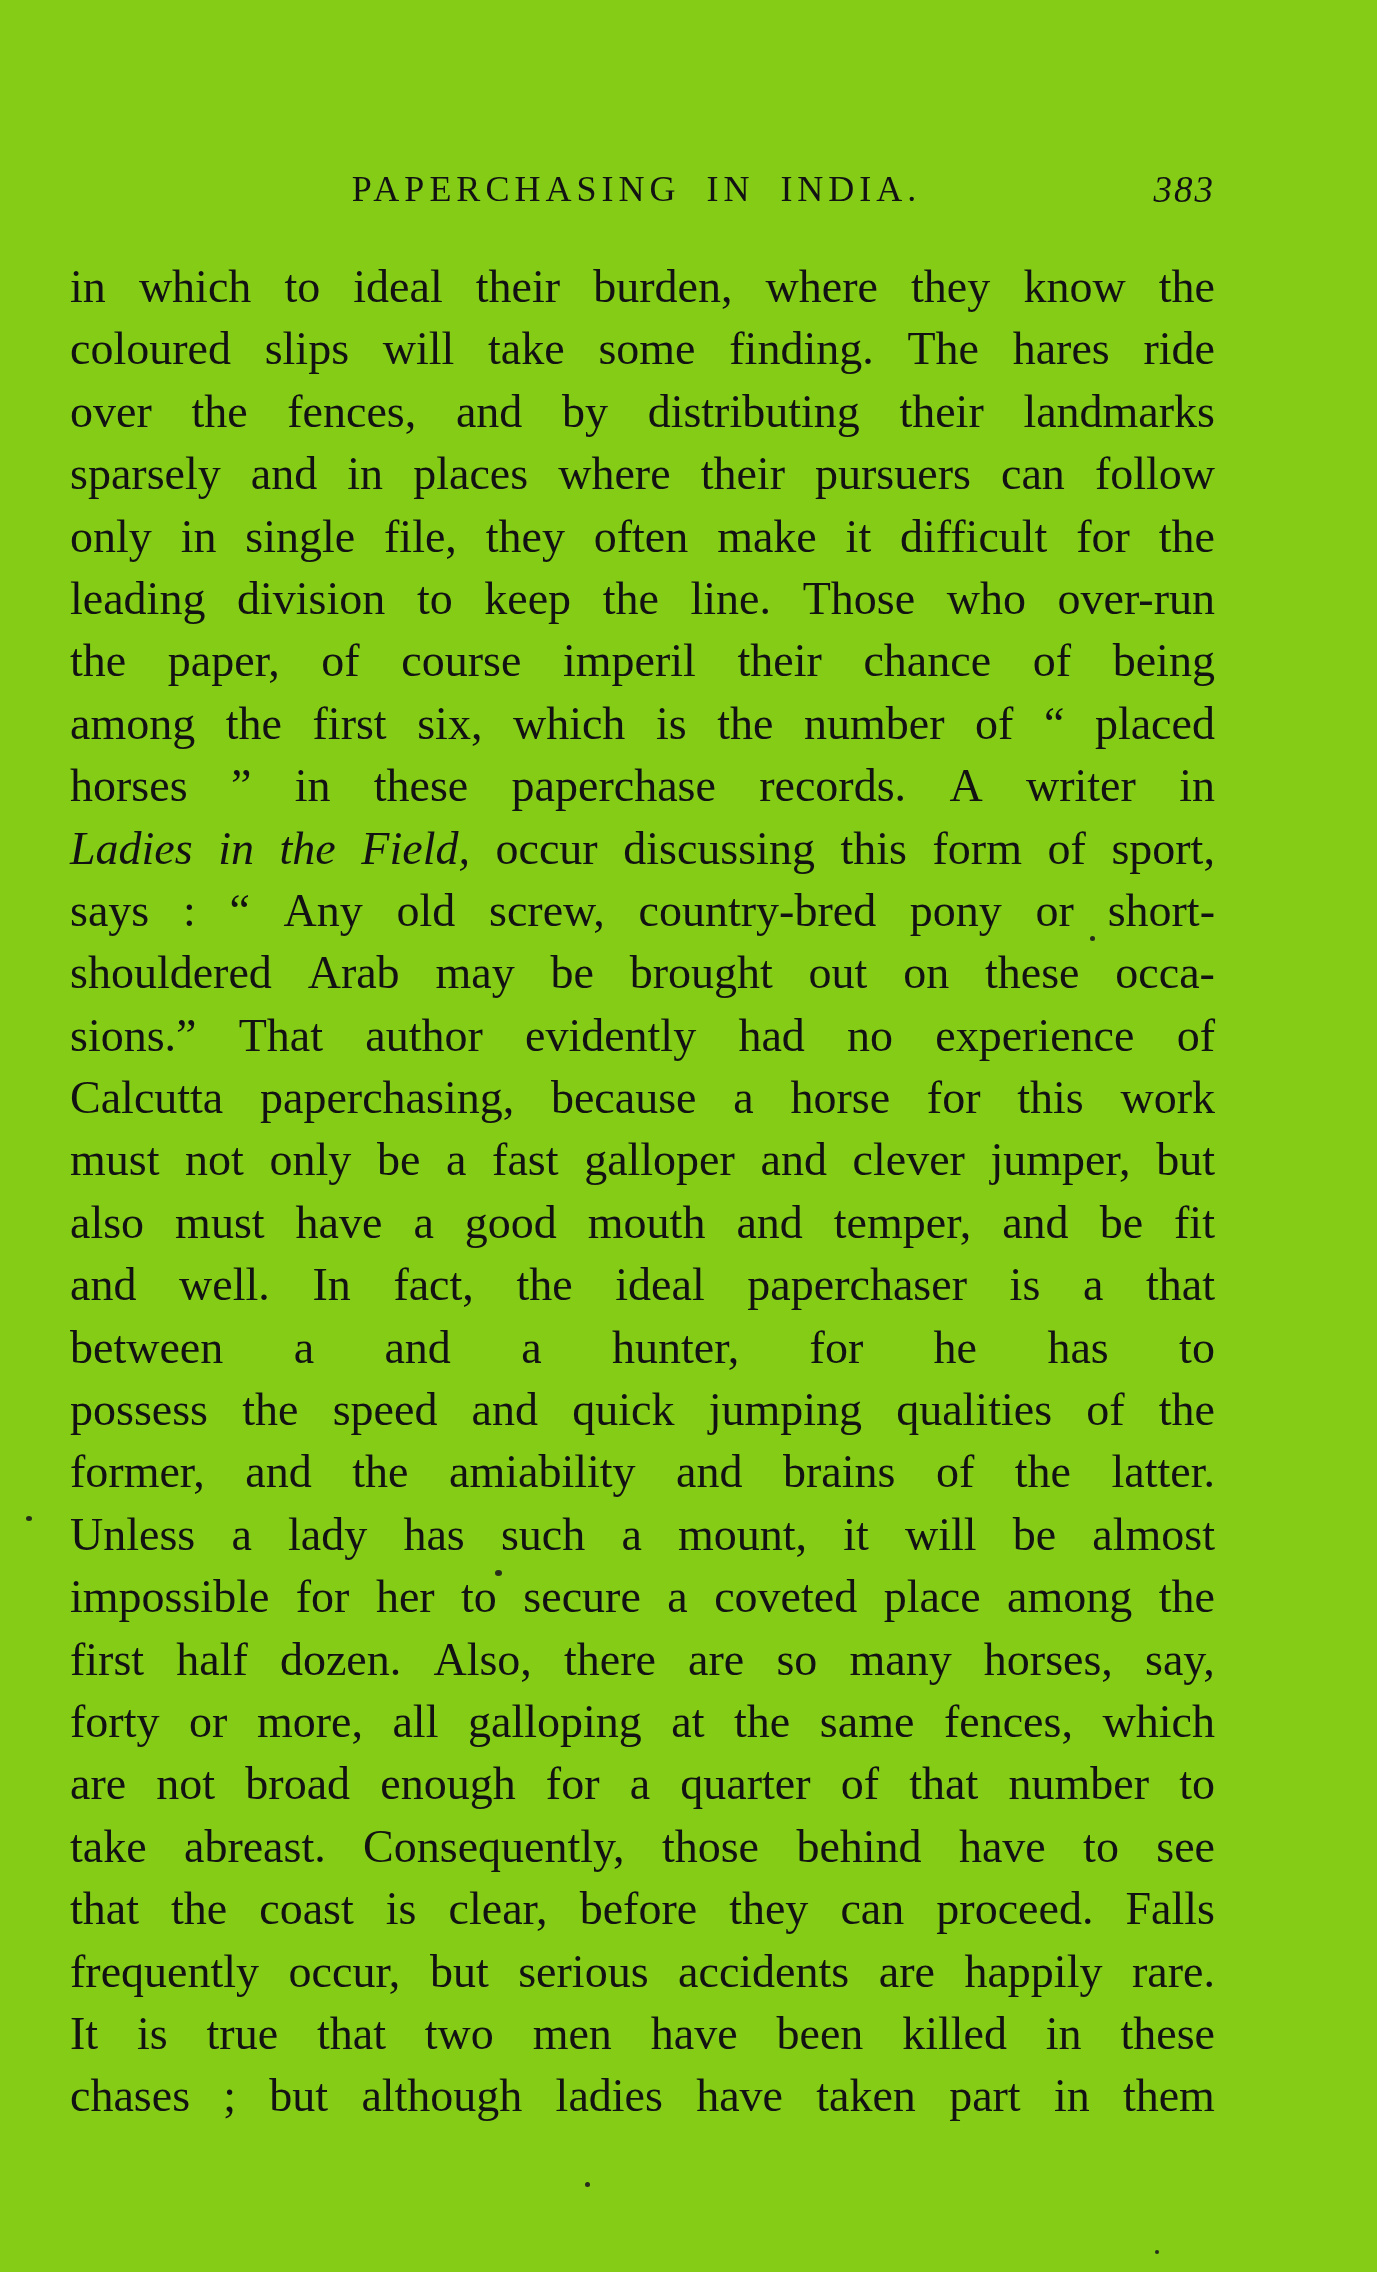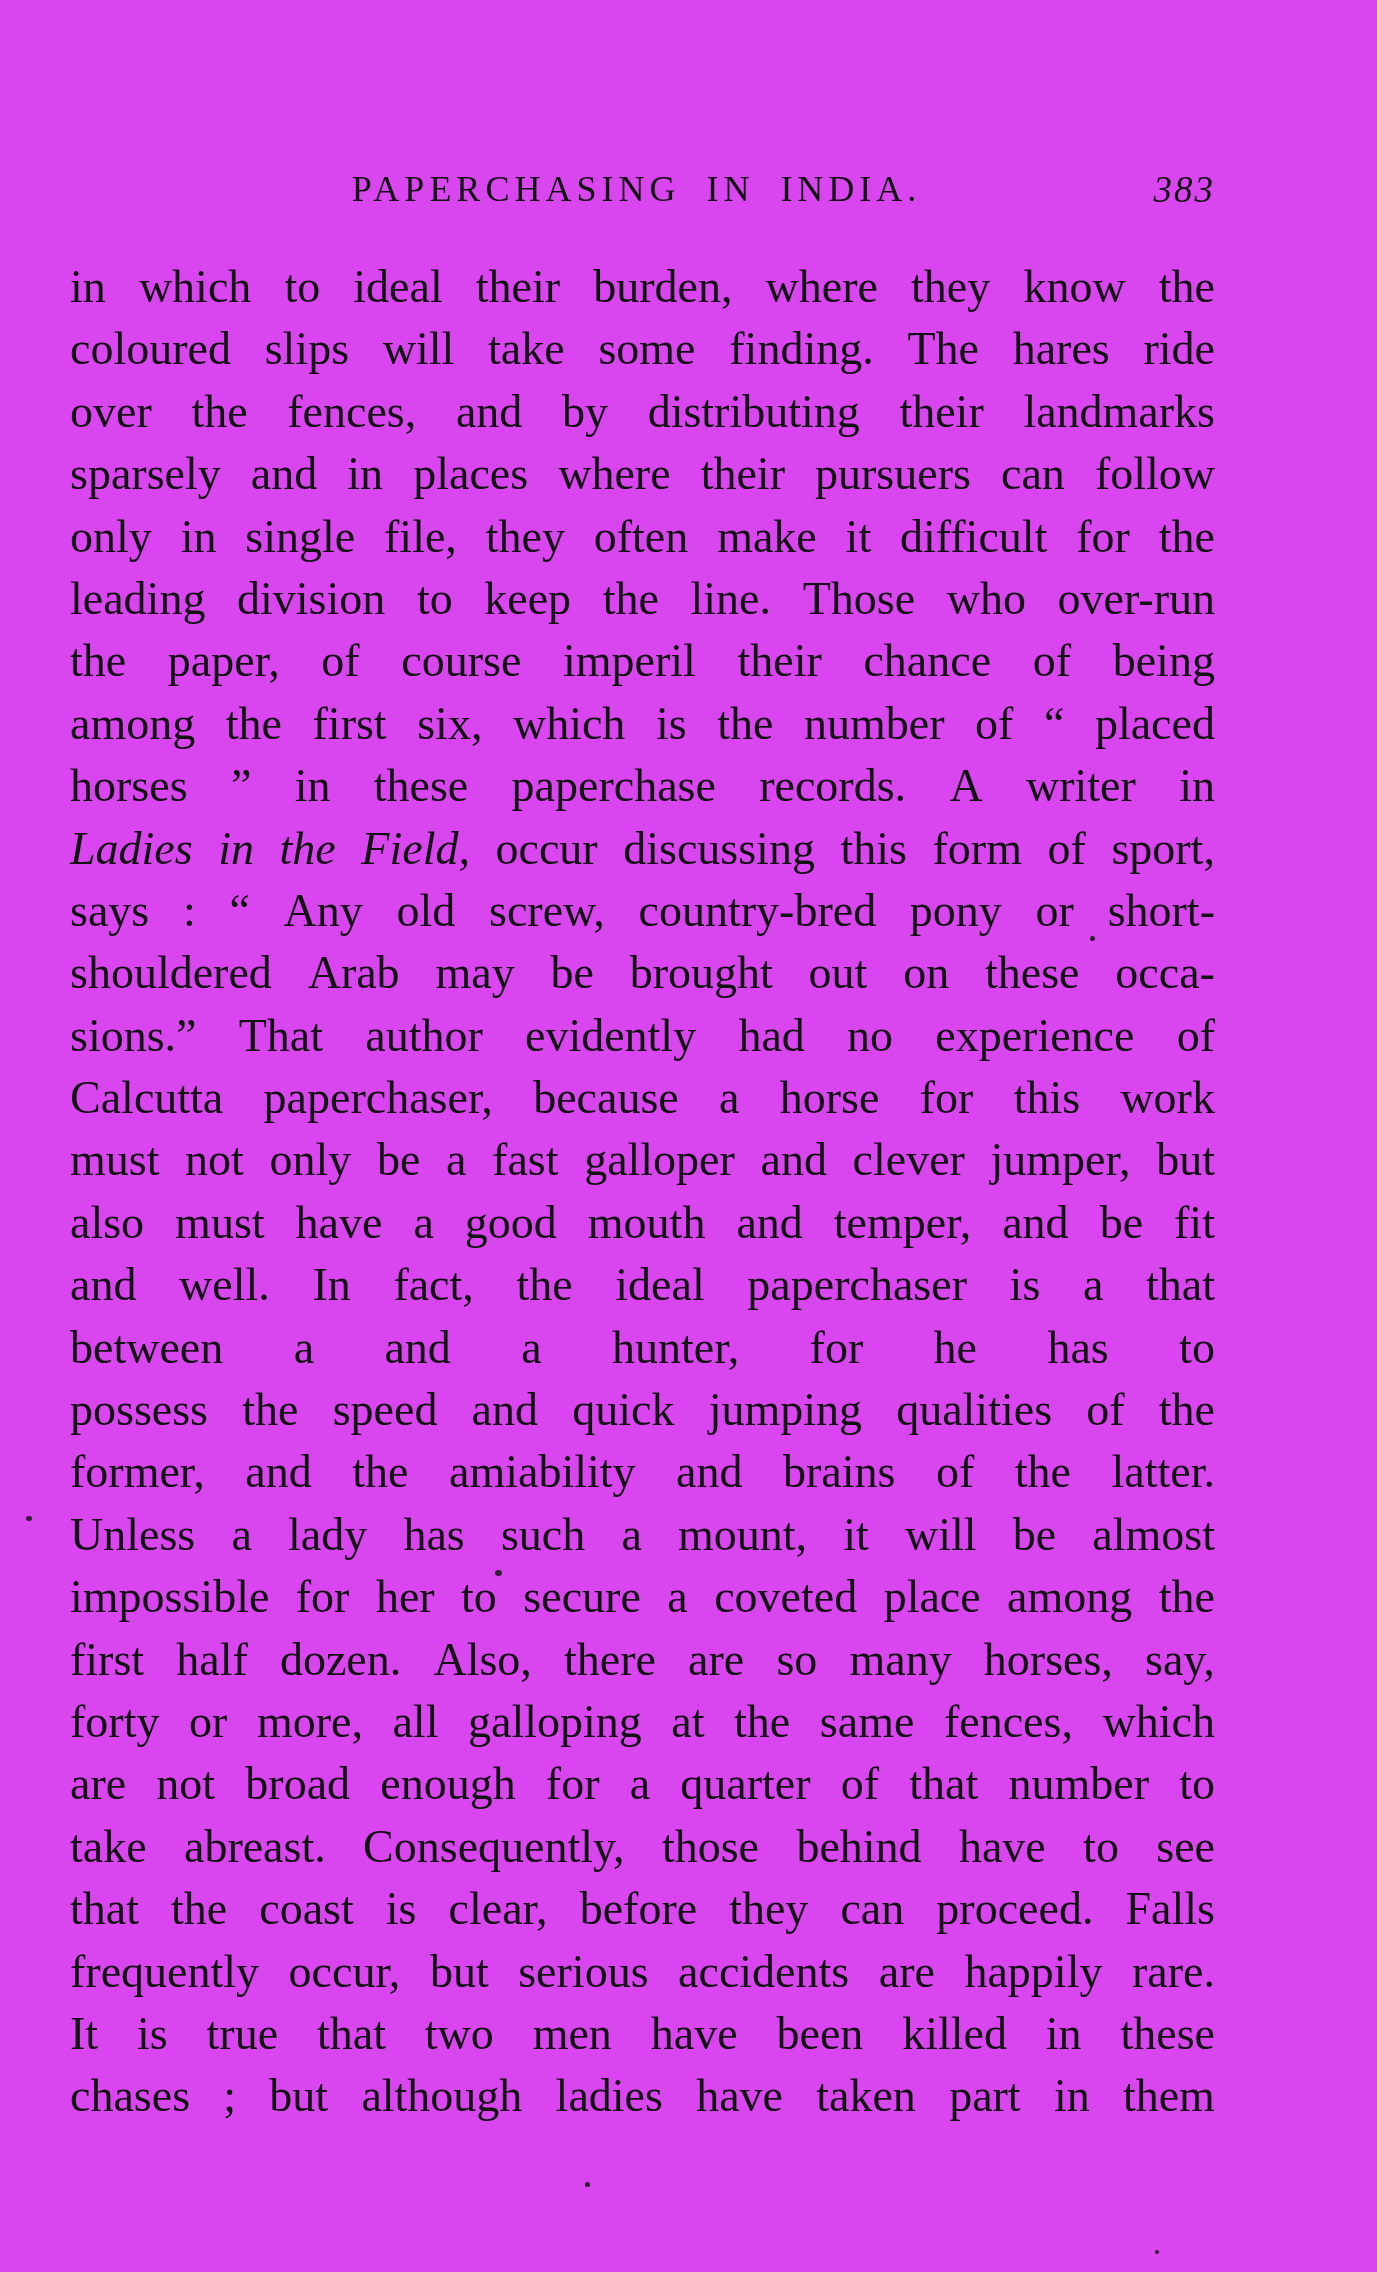--- a/index.html
+++ b/index.html
@@ -4,21 +4,21 @@
 <style>
   html, body {
     margin: 0;
     padding: 0;
     background: #ffffff;
   }
   .page {
     position: relative;
     width: 1377px;
     height: 2272px;
-    background: #d946ef;
+    background: #84cc16;
     color: #141414;
     font-family: "Liberation Serif", serif;
     overflow: hidden;
   }
   .running-header {
     position: absolute;
     left: 58px;
     top: 166px;
     width: 1157px;
     height: 46px;
@@ -222,21 +222,21 @@
         <span>That</span>
         <span>author</span>
         <span>evidently</span>
         <span>had</span>
         <span>no</span>
         <span>experience</span>
         <span>of</span>
       </div>
       <div class="text-line">
         <span>Calcutta</span>
-        <span>paperchaser,</span>
+        <span>paperchasing,</span>
         <span>because</span>
         <span>a</span>
         <span>horse</span>
         <span>for</span>
         <span>this</span>
         <span>work</span>
       </div>
       <div class="text-line">
         <span>must</span>
         <span>not</span>

